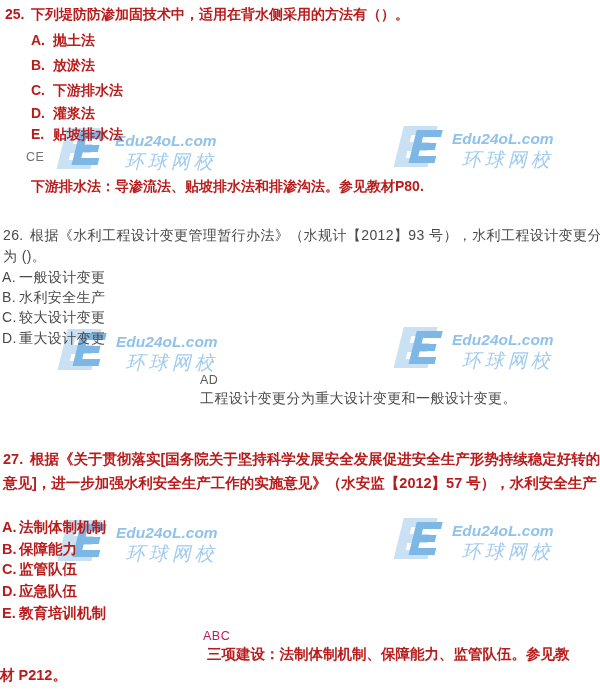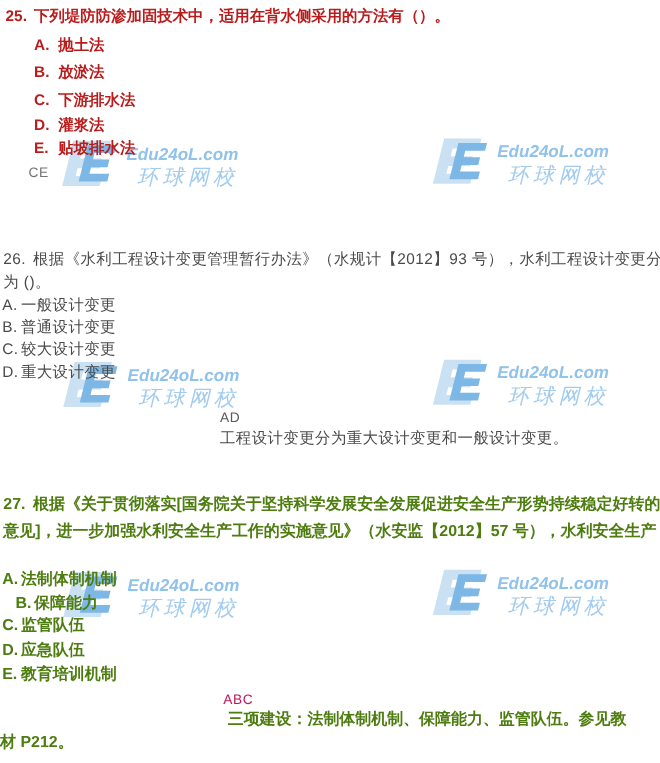--- a/index.html
+++ b/index.html
@@ -43,21 +43,21 @@
 
   
   .ln {
     position: absolute;
     white-space: nowrap;
     line-height: 1.1;
     z-index: 1;
   }
   .q25 { font-size: 14px; font-weight: bold; color: #b91c1c; }
   .q26 { font-size: 14px;  font-weight: normal; color: #4a4a4a; letter-spacing: 0.4px; }
-  .q27 { font-size: 14.5px; font-weight: bold; color: #4d7c0f; }
+  .q27 { font-size: 14.5px; font-weight: bold; color: #b91c1c; }
 
   .qnum25 { display: inline-block; min-width: 26px; }
   .qnum   { display: inline-block; min-width: 27px; }
   .olabel25 { display: inline-block; min-width: 22px; }
   .olabel   { display: inline-block; min-width: 17px; }
 
   .ans { font-size: 12.5px; font-weight: normal; letter-spacing: 0.5px; }
   .ans-25 { color: #737373; }
   .ans-26 { color: #5a5a5a; }
   .ans-27 { color: #be185d; }
@@ -144,37 +144,38 @@
 
   <div class="ln q25" style="top:7px; left:5px;"><span class="qnum25">25.</span><span>下列堤防防渗加固技术中，适用在背水侧采用的方法有（）。</span></div>
 
   <div class="ln q25" style="top:33px; left:31px;"><span class="olabel25">A.</span><span>抛土法</span></div>
   <div class="ln q25" style="top:58px; left:31px;"><span class="olabel25">B.</span><span>放淤法</span></div>
   <div class="ln q25" style="top:83px; left:31px;"><span class="olabel25">C.</span><span>下游排水法</span></div>
   <div class="ln q25" style="top:106px; left:31px;"><span class="olabel25">D.</span><span>灌浆法</span></div>
   <div class="ln q25" style="top:127px; left:31px;"><span class="olabel25">E.</span><span>贴坡排水法</span></div>
 
   <div class="ln ans ans-25" style="top:151px; left:26px;">CE</div>
+  <div class="ln q25" style="top:179px; left:31px;">下游排水法：导渗流法、贴坡排水法和排渗沟法。参见教材P80.</div>
 
   <div class="ln q26" style="top:228px; left:3px;"><span class="qnum">26.</span><span>根据《水利工程设计变更管理暂行办法》（水规计【2012】93 号），水利工程设计变更分</span></div>
   <div class="ln q26" style="top:249px; left:3px;">为 ()。</div>
 
   <div class="ln q26" style="top:270px; left:2px;"><span class="olabel">A.</span><span>一般设计变更</span></div>
-  <div class="ln q26" style="top:290px; left:2px;"><span class="olabel">B.</span><span>普通设计变更</span></div>
+  <div class="ln q26" style="top:290px; left:2px;"><span class="olabel">B.</span><span>水利安全生产</span></div>
   <div class="ln q26" style="top:310px; left:2px;"><span class="olabel">C.</span><span>较大设计变更</span></div>
   <div class="ln q26" style="top:331px; left:2px;"><span class="olabel">D.</span><span>重大设计变更</span></div>
 
   <div class="ln ans ans-26" style="top:374px; left:200px;">AD</div>
   <div class="ln q26" style="top:391px; left:200px;">工程设计变更分为重大设计变更和一般设计变更。</div>
 
   <div class="ln q27" style="top:452px; left:3px;"><span class="qnum">27.</span><span>根据《关于贯彻落实[国务院关于坚持科学发展安全发展促进安全生产形势持续稳定好转的</span></div>
   <div class="ln q27" style="top:476px; left:3px;">意见]，进一步加强水利安全生产工作的实施意见》（水安监【2012】57 号），水利安全生产</div>
 
   <div class="ln q27" style="top:520px; left:2px;"><span class="olabel">A.</span><span>法制体制机制</span></div>
-  <div class="ln q27" style="top:542px; left:2px;margin-left:12px;"><span class="olabel">B.</span><span>保障能力</span></div>
+  <div class="ln q27" style="top:542px; left:2px;"><span class="olabel">B.</span><span>保障能力</span></div>
   <div class="ln q27" style="top:562px; left:2px;"><span class="olabel">C.</span><span>监管队伍</span></div>
   <div class="ln q27" style="top:584px; left:2px;"><span class="olabel">D.</span><span>应急队伍</span></div>
   <div class="ln q27" style="top:606px; left:2px;"><span class="olabel">E.</span><span>教育培训机制</span></div>
 
   <div class="ln ans ans-27" style="top:630px; left:203px;">ABC</div>
   <div class="ln q27" style="top:647px; left:207px;">三项建设：法制体制机制、保障能力、监管队伍。参见教</div>
   <div class="ln q27" style="top:668px; left:0px;">材 P212。</div>
 
 </div>
 

